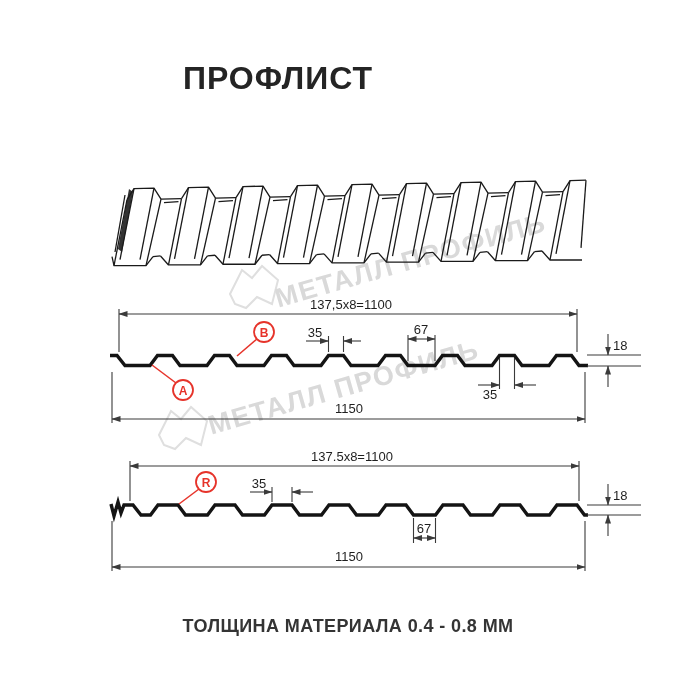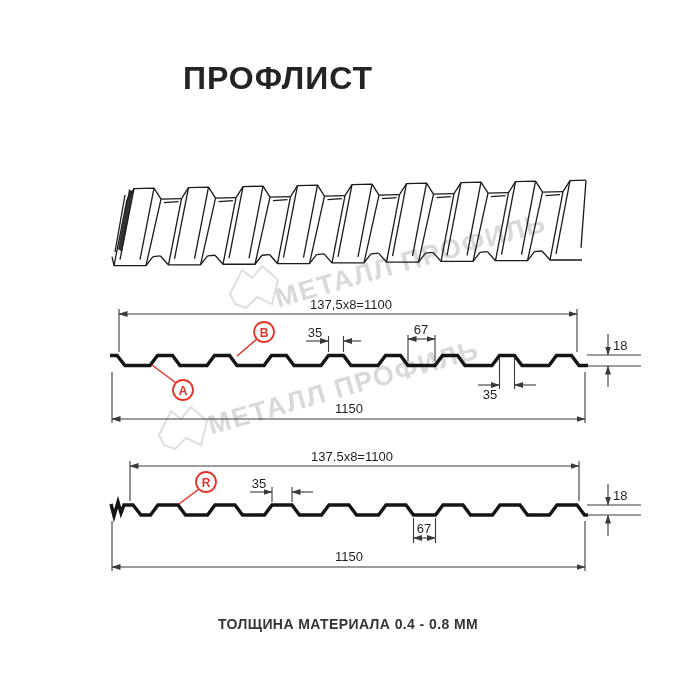--- a/index.html
+++ b/index.html
@@ -2,21 +2,21 @@
 <html><head>
 <meta charset="utf-8">
 <style>
   html,body{margin:0;padding:0;background:#ffffff;}
   #app{position:relative;width:700px;height:700px;background:#ffffff;overflow:hidden;
        font-family:"Liberation Sans",sans-serif;}
   .hdr{position:absolute;left:0;width:556px;text-align:center;color:#242424;z-index:3;}
   #title{top:60px;font-size:32px;font-weight:bold;letter-spacing:1px;}
   #subtitle{top:100px;font-size:15px;font-weight:bold;letter-spacing:.5px;}
   #footer-note{position:absolute;left:0;top:616px;width:696px;text-align:center;
-       font-size:14px;font-weight:bold;letter-spacing:.4px;color:#343434;z-index:3;}
+       font-size:18px;font-weight:bold;letter-spacing:.4px;color:#343434;z-index:3;}
   .wm-text{position:absolute;font-size:27px;font-weight:bold;letter-spacing:1.5px;
        color:#d9d9d9;white-space:nowrap;transform:rotate(-16deg);transform-origin:left center;z-index:1;}
   .wm-logo{position:absolute;z-index:1;}
   #drawing{position:absolute;left:0;top:0;z-index:2;}
   svg text{font-family:"Liberation Sans",sans-serif;font-size:13px;fill:#1f1f1f;}
   svg text.red-label{font-size:12px;font-weight:bold;fill:#e6332a;}
   .dim{stroke:#3a3a3a;stroke-width:1.1;fill:none;}
   .prof{stroke:#141414;stroke-width:3.4;fill:none;stroke-linejoin:miter;}
   .red{stroke:#e6332a;fill:none;}
   .v3{stroke:#1a1a1a;stroke-width:1.3;fill:none;stroke-linejoin:round;}

